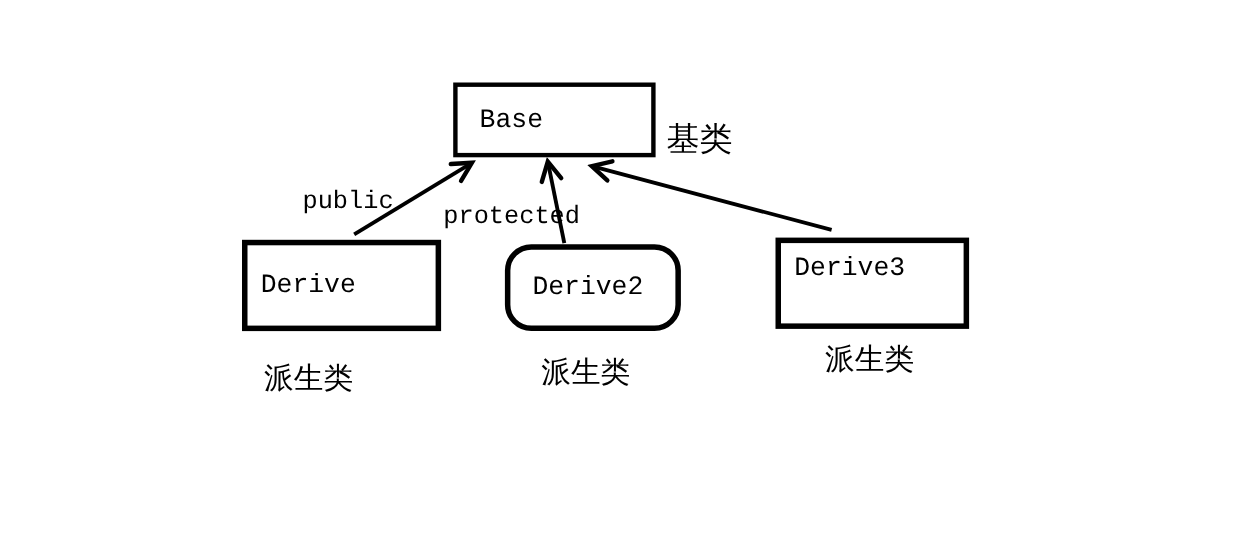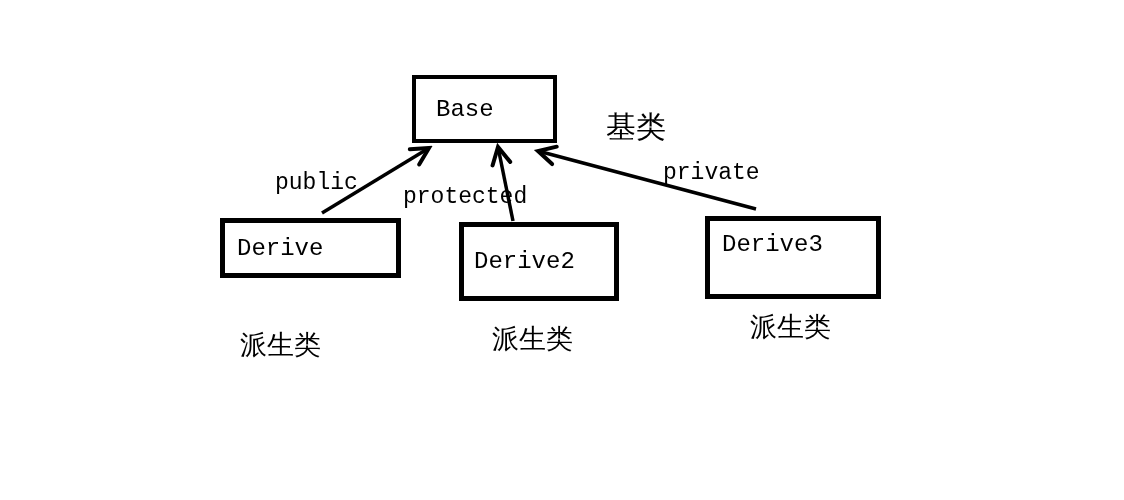--- a/index.html
+++ b/index.html
@@ -68,33 +68,32 @@
     <defs>
       <marker id="arrowhead" viewBox="0 0 24 24" markerWidth="24" markerHeight="24" refX="20" refY="12" orient="auto" markerUnits="userSpaceOnUse">
         <path d="M3,3 L20,12 L3,21" fill="none" stroke="#000000" stroke-width="4" stroke-linecap="round"></path>
       </marker>
     </defs>
     <line x1="322" y1="213" x2="429" y2="148" marker-end="url(#arrowhead)"></line>
     <line x1="513" y1="221" x2="498" y2="147" marker-end="url(#arrowhead)"></line>
     <line x1="756" y1="209" x2="538" y2="151" marker-end="url(#arrowhead)"></line>
   </svg>
 
-  <div class="box" style="left:412px; top:75px; width:145px; height:68px; padding-left:20px;text-align:center;">
+  <div class="box" style="left:412px; top:75px; width:184px; height:68px; padding-left:20px;text-align:center;">
     <span class="code-label">Base</span>
   </div>
   <div class="cn-label cn-base" style="left:606px; top:78px;">基类</div>
 
   <div class="edge-label" style="left:275px; top:171px;">public</div>
   <div class="edge-label" style="left:403px; top:185px;">protected</div>
-  <div class="edge-label" style="left:663px; top:161px;">private</div>
 
-  <div class="box derived-border" style="left:220px; top:218px; width:181px; height:60px; padding-left:12px;">
+  <div class="box derived-border" style="left:220px; top:218px; width:181px; height:83px; padding-left:12px;">
     <span class="code-label">Derive</span>
   </div>
-  <div class="box derived-border" style="left:459px; top:222px; width:160px; height:79px; padding-left:10px;">
+  <div class="box derived-border" style="left:459px; top:222px; width:160px; height:79px; padding-left:20px;border-radius:24px;">
     <span class="code-label">Derive2</span>
   </div>
   <div class="box derived-border" style="left:705px; top:216px; width:176px; height:83px; padding-left:12px; align-items:flex-start; padding-top:10px;">
     <span class="code-label">Derive3</span>
   </div>
 
   <div class="cn-label cn-derived" style="left:240px; top:330px;">派生类</div>
   <div class="cn-label cn-derived" style="left:492px; top:324px;">派生类</div>
   <div class="cn-label cn-derived" style="left:750px; top:312px;">派生类</div>
 

